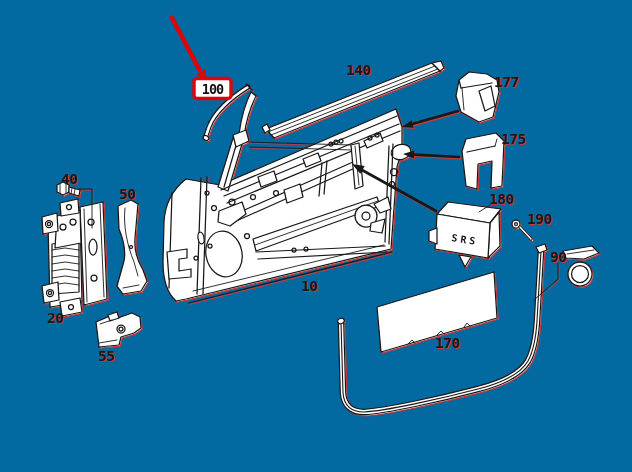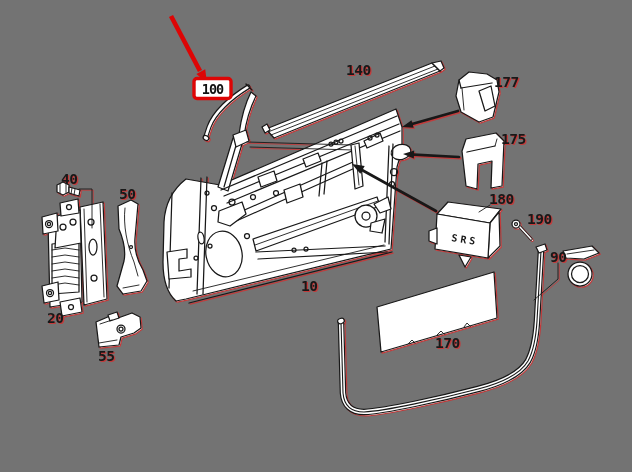--- a/index.html
+++ b/index.html
@@ -1,16 +1,16 @@
 <!DOCTYPE html>
 <html><head>
 <meta charset="utf-8">
 <style>
   html,body{margin:0;padding:0;background:#ffffff;}
-  .stage{position:relative;width:632px;height:472px;background:#737373;overflow:hidden;
+  .stage{position:relative;width:632px;height:472px;background:#0369a1;overflow:hidden;
          font-family:"DejaVu Sans Mono", monospace;}
   svg{display:block}
   
   .pass-red{color:#c23b3b}
   .pass-ink{color:#181818}
   #art path,#art line,#art circle,#art ellipse,#art polygon,#art polyline{
      stroke:currentColor;fill:none;stroke-width:1.25;stroke-linejoin:round;stroke-linecap:round;
      vector-effect:none;}
   #art .f{fill:#ffffff}
   #art .thin{stroke-width:.9}

